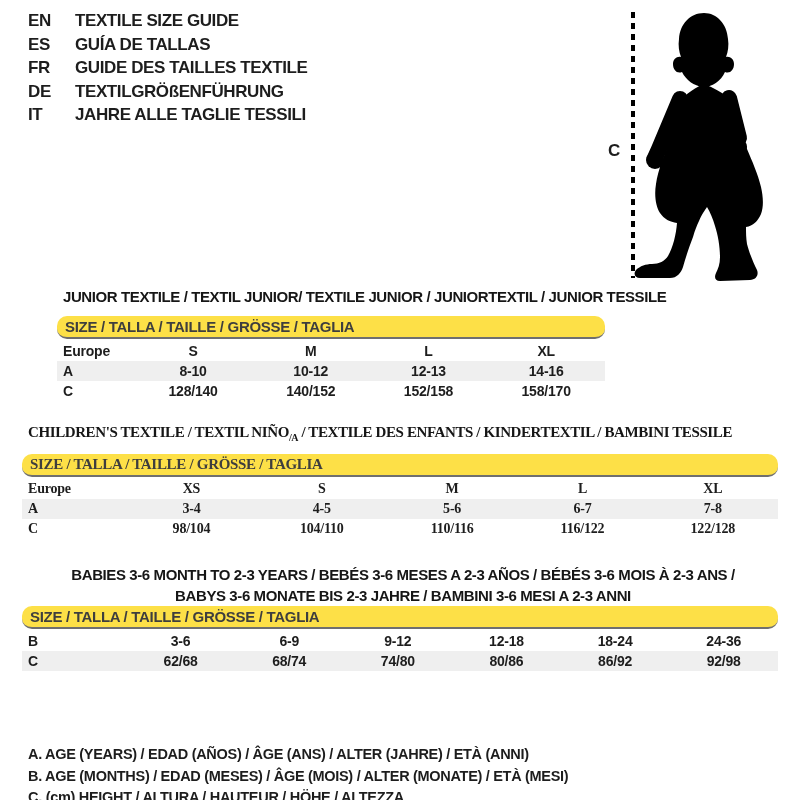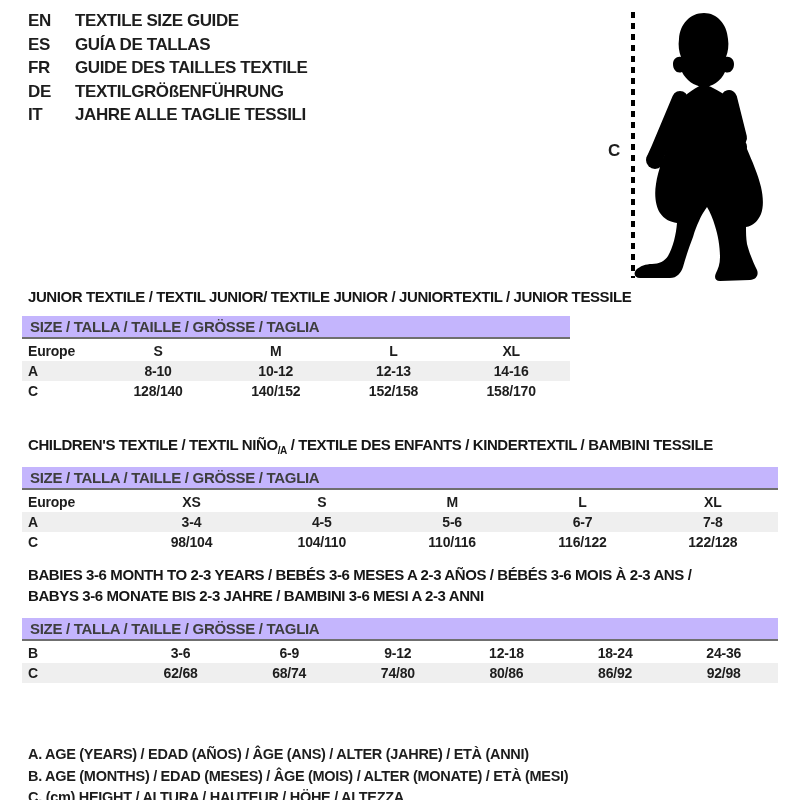--- a/index.html
+++ b/index.html
@@ -26,33 +26,33 @@
 
   
   .section { position:absolute; left:22px; }
   .section .sec-title {
     margin:0 0 11px 6px; font-size:15px; font-weight:700;
     letter-spacing:-0.4px; white-space:nowrap; color:#161616;
   }
   .sec-title sub { font-size:10px; }
   .sec-title .tline { line-height:21px; }
   .size-bar {
-    height:21px; line-height:21px; background:#c4b5fd;
+    height:21px; line-height:21px; background:#fde047;
     border-bottom:2px solid #6f6f6f; margin-bottom:2px;
     padding-left:8px; font-size:15px; font-weight:700;
-    color:#3e3e3e; letter-spacing:-0.3px;
+    color:#3e3e3e; letter-spacing:-0.3px;border-radius:10px;
   }
   .trow { display:flex; height:20px; line-height:20px; font-size:14px; font-weight:700; letter-spacing:-0.2px; }
   .rows .trow:nth-child(2) { background:#efefef; }
   .cell { flex:1; text-align:center; }
   .cell.label { flex:0 0 13%; text-align:left; padding-left:6px; }
-  .t1 { top:288px; width:548px; }
-  .t2 { top:436px; width:756px; }
+  .t1 { top:288px; width:548px;margin-left:35px; }
+  .t2 { top:424px; width:756px;font-family:Liberation Serif, serif; }
   .t3 { top:564px; width:756px; }
-  .t3 .sec-title { margin-bottom:12px; }
+  .t3 .sec-title { margin-bottom:0;text-align:center; }
 
   
   .legend { position:absolute; left:28px; top:744px; }
   .legend-line { font-size:14.5px; font-weight:700; line-height:21.5px; letter-spacing:-0.3px; white-space:nowrap; }
 </style>
 </head>
 <body>
 
 <div class="page">
 

